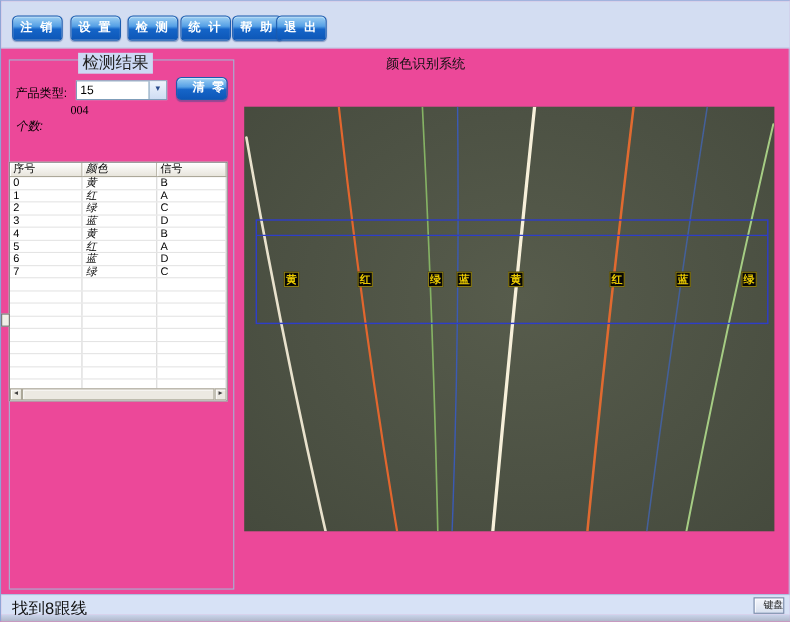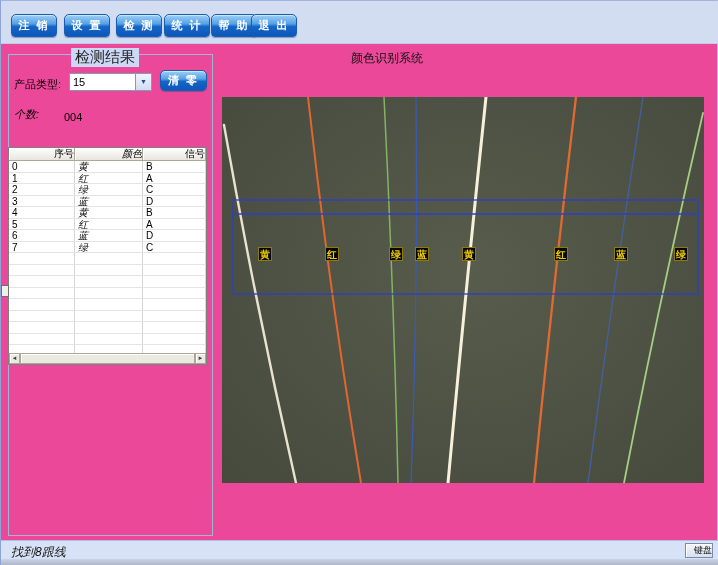--- a/index.html
+++ b/index.html
@@ -59,30 +59,30 @@
     background:linear-gradient(180deg,#eef4fd,#cfdcf3);
     border-left:1px solid #7f9db9; text-align:center;
     font-size:7px; line-height:16px; color:#2a4a8c; cursor:pointer;
   }
   #btn-clear {
     position:absolute; left:151px; top:15px; width:47px; height:21px;
     border:1px solid #1a5cb0; border-radius:5px;
     background:linear-gradient(180deg,#9fd0f2 0%,#55a0e6 42%,#1565c8 55%,#0d57b8 100%);
     box-shadow:inset 0 1px 0 #c9e6fa, 0 1px 1px rgba(40,70,140,.45);
     color:#fff; font-size:11px; font-weight:bold; letter-spacing:2px;
-    text-align:center; line-height:19px; cursor:pointer;
+    text-align:right; line-height:19px; cursor:pointer;
   }
   #lbl-count { position:absolute; left:5px; top:52px; font-size:11px;font-style:italic; }
-  #val-count { position:absolute; left:55px; top:56px; font-size:11px; }
+  #val-count { position:absolute; left:55px; top:40px; font-size:11px;font-family:Liberation Serif, serif; }
   
   #listview {
     position:absolute; left:-1px; top:92px; width:199px; height:218px;
     background:#fff; border:1px solid #808080; overflow:hidden;
   }
-  #lv-header { display:flex; height:13px;text-align:right; }
+  #lv-header { display:flex; height:13px; }
   .hcell {
     background:linear-gradient(180deg,#ffffff,#e8e5dc);
     border-right:1px solid #aca899; border-bottom:1px solid #aca899;
     box-shadow:inset 1px 1px 0 #fff;
     font-size:10px; padding-left:3px; line-height:12px; cursor:pointer;
     overflow:hidden; white-space:nowrap;
   }
   .c1 { width:66px; } .c2 { width:68px;font-style:italic; } .c3 { width:63px; flex:1; }
   #lv-body { position:relative; height:194px; overflow:hidden; }
   .trow { display:flex; height:11.5px; border-bottom:1px solid #e4e4e4; }
@@ -117,21 +117,21 @@
   .wire-label {
     position:absolute; width:14px; height:14px; background:#060606;
     border:1px solid #8a7a10; color:#e8c800; font-size:10px; font-weight:bold;
     text-align:center; line-height:13px;
   }
   
   #statusbar {
     position:absolute; left:0; top:539px; width:718px; height:19px;
     background:#d7e2f6; border-top:1px solid #aebfe0;
   }
-  #status-text { position:absolute; left:10px; top:3px; font-size:12px; color:#111;font-style:italic; }
+  #status-text { position:absolute; left:10px; top:3px; font-size:15px; color:#111; }
   #btn-keyboard {
     position:absolute; left:684px; top:2px; width:28px; height:15px;
     background:linear-gradient(180deg,#f4f6fb,#d8e0ef);
     border:1px solid #7a8aa8; box-shadow:inset 1px 1px 0 #fff;
     font-size:9px; text-align:right; line-height:13px; cursor:pointer; color:#101010;
   }
   #bottom-edge {
     position:absolute; left:0; top:558px; width:718px; height:7px;
     background:linear-gradient(180deg,#c9d4ea 0%,#b6bfd2 60%,#a9b0bf 100%);
   }

